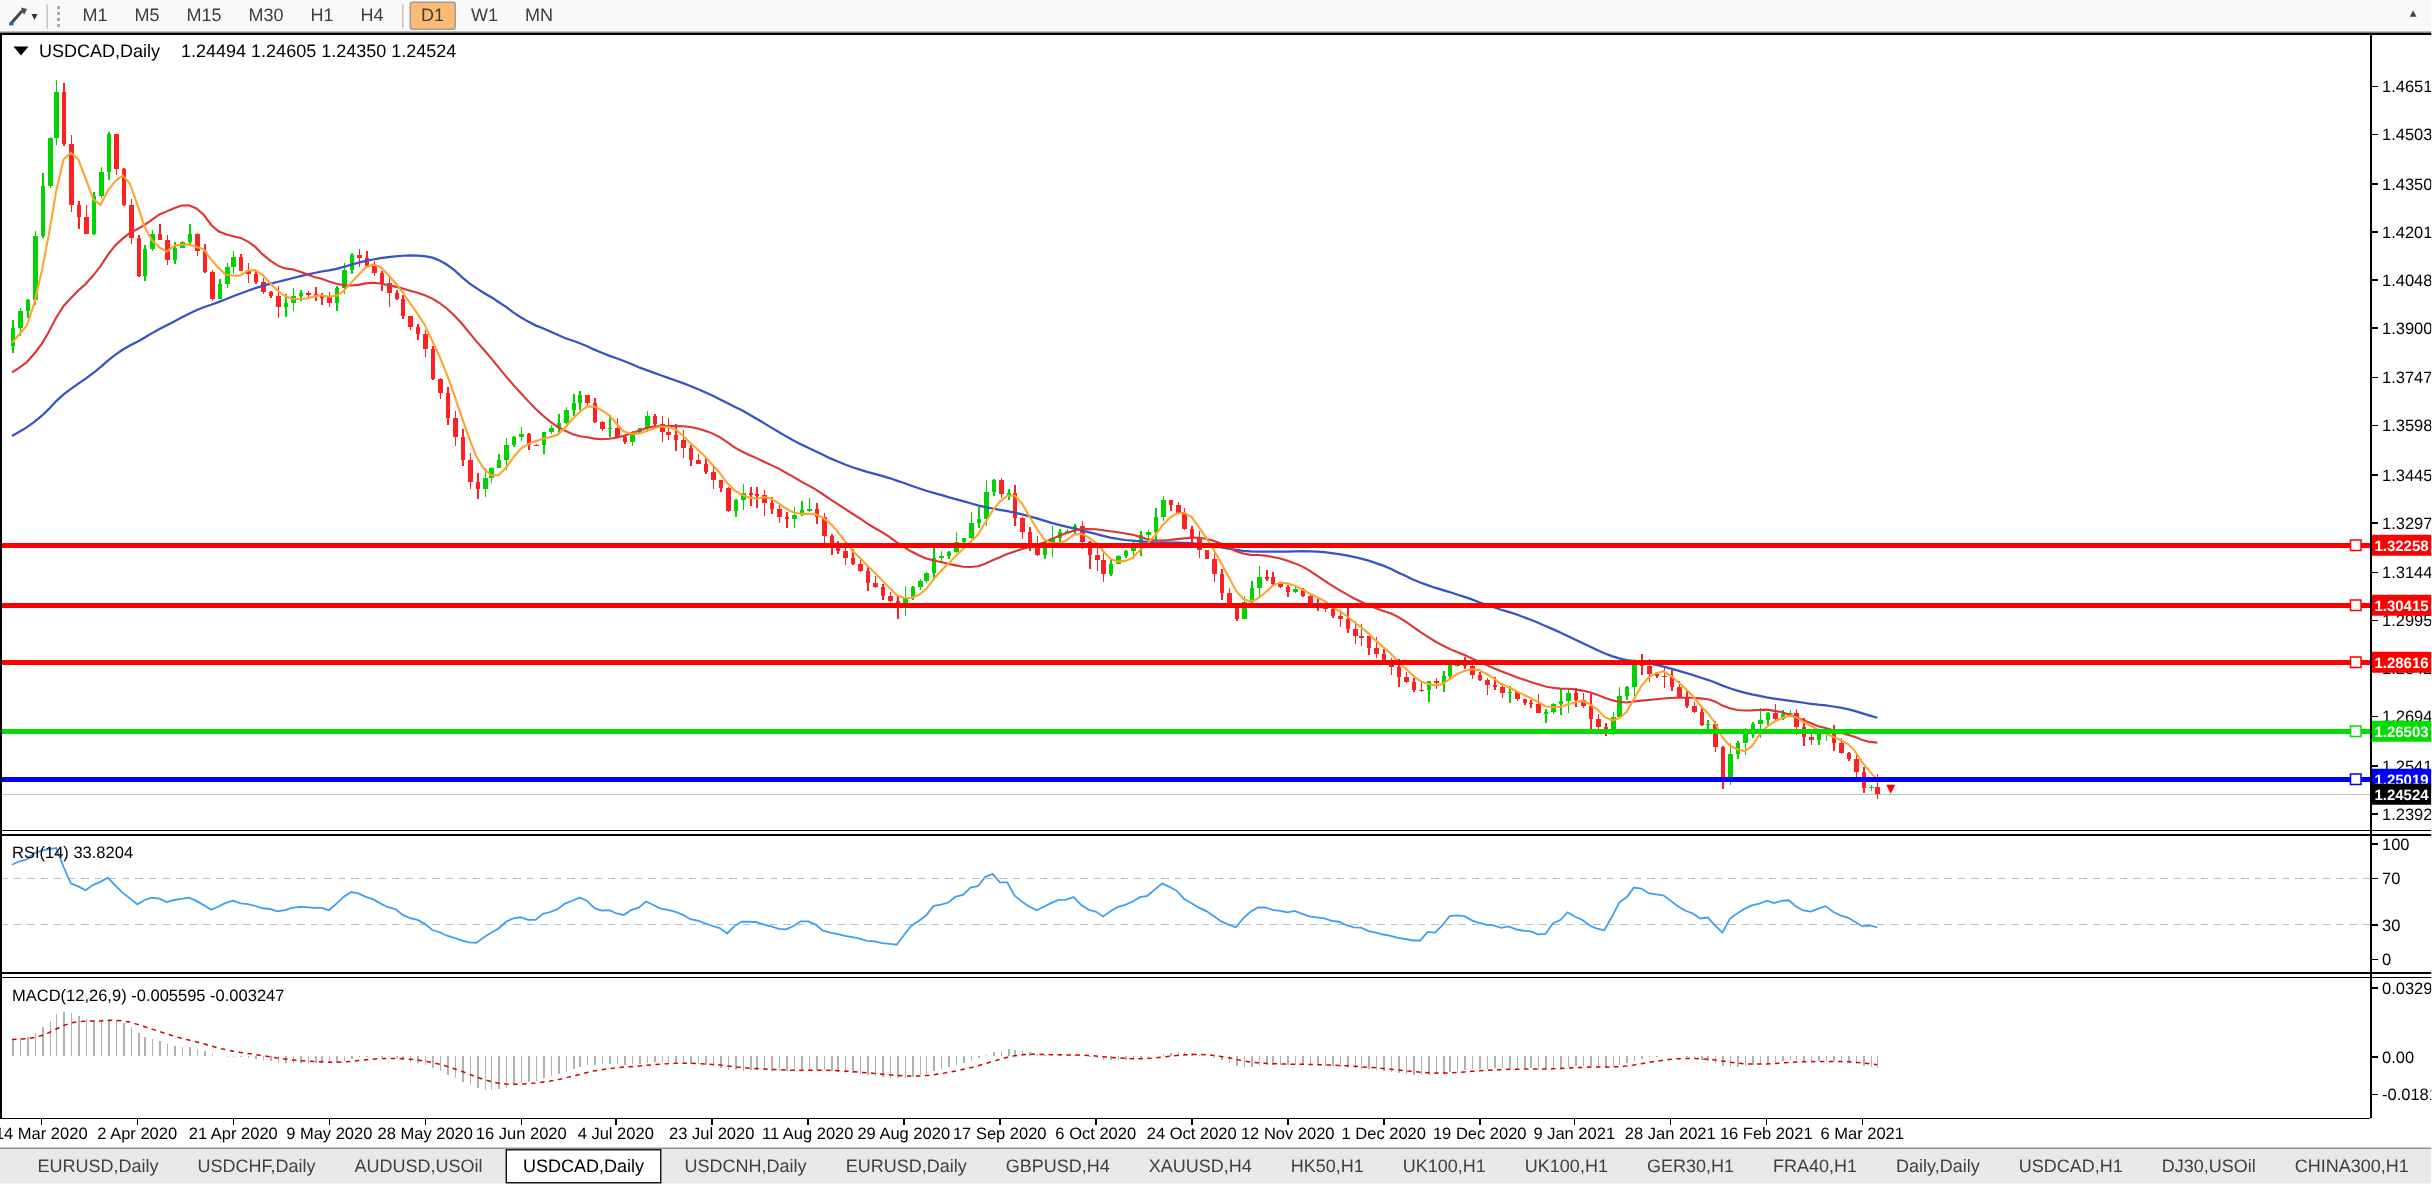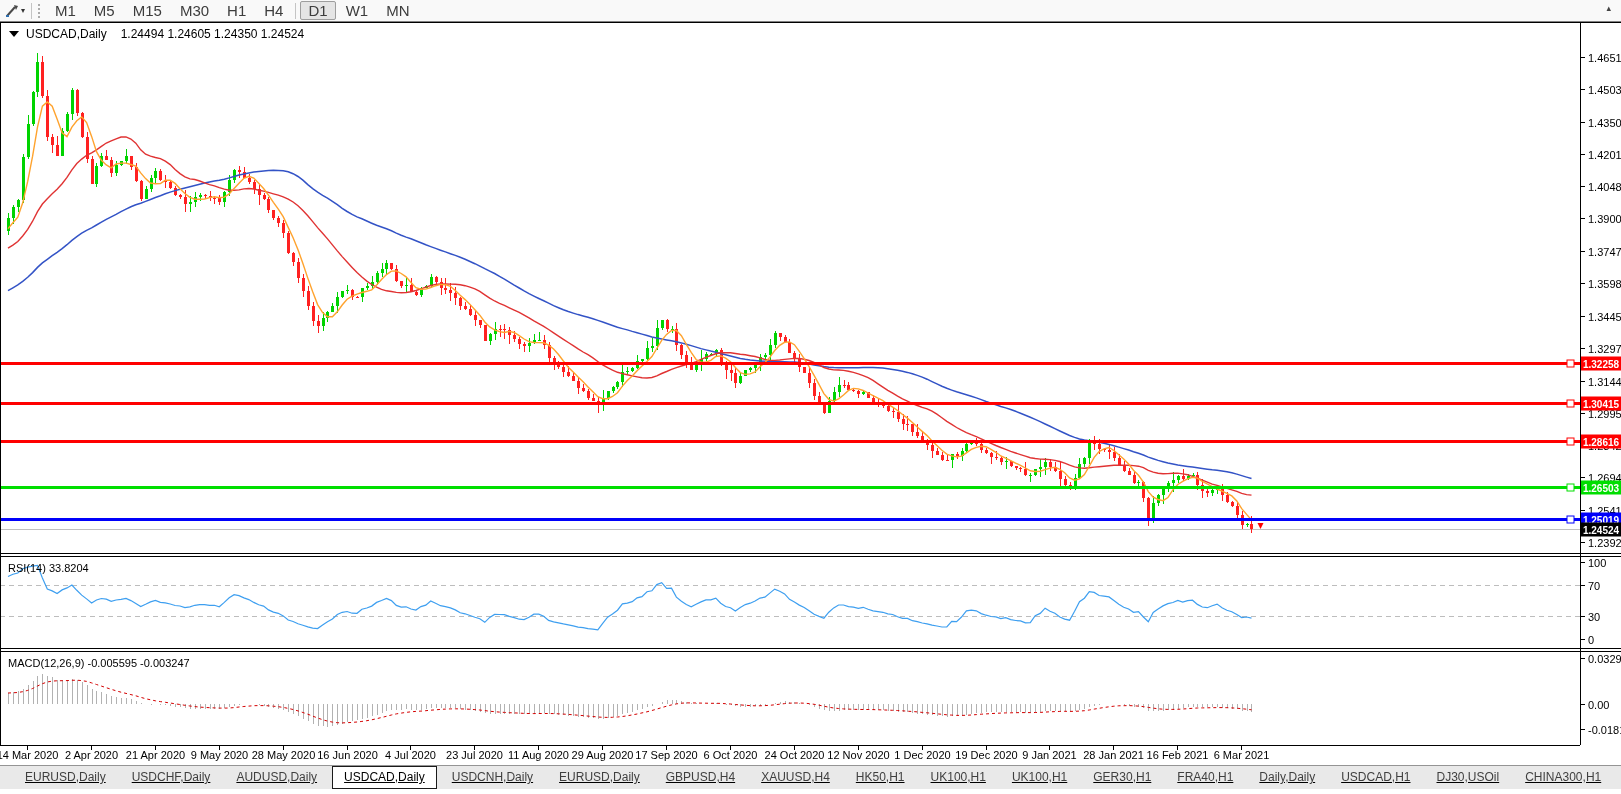--- a/index.html
+++ b/index.html
@@ -6,30 +6,30 @@
     font-family:"Liberation Sans",sans-serif;}
   .app{width:1621px;height:794px;position:relative;background:#fff;}
   
   .toolbar{height:21px;border-bottom:1px solid #808080;background:#f9f9f9;display:flex;
     align-items:center;padding-left:4px;box-sizing:content-box;position:relative;}
   .tb-icon{width:16px;height:16px;display:inline-flex;align-items:center;justify-content:center;}
   .tb-caret{font-size:8px;color:#333;margin:0 3px 0 1px;}
   .tb-sep{width:1px;height:16px;background:#c4c4c4;margin:0 3px;}
   .tb-grip{width:0;height:14px;border-left:2px dotted #ababab;margin:0 6px 0 3px;}
   .tf-group{display:flex;align-items:center;}
-  .tf{font-size:15px;color:#3d3d3d;padding:2px 7px;margin:0 1px;border:1px solid transparent;
+  .tf{font-size:12px;color:#3d3d3d;padding:2px 7px;margin:0 1px;border:1px solid transparent;
     border-radius:2px;line-height:13px;cursor:default;}
-  .tf.active{background:#e5e5e5;border-color:#9e9e9e;}
+  .tf.active{background:#fdba74;border-color:#9e9e9e;}
   .tb-right{position:absolute;right:10px;top:3px;font-size:9px;color:#444;}
   
   #chart{display:block;}
   #chart text{font-family:"Liberation Sans",sans-serif;}
   
   .tabbar{height:24px;border-top:1px solid #949494;background:#e9e9e9;display:flex;
-    align-items:center;padding-left:14px;box-sizing:border-box;text-decoration:underline;}
+    align-items:center;padding-left:14px;box-sizing:border-box;}
   .tab{font-size:12px;color:#3f3f3f;padding:3px 11px;white-space:nowrap;line-height:15px;cursor:default;}
   .tab.active{background:#fff;border:1px solid #1a1a1a;color:#000;padding:3px 11px;}
   .tabsep{width:1px;height:13px;background:#aeaeae;margin:0 2px;}
 </style>
 </head>
 <body>
 
 <div class="app">
   <div class="toolbar">
     <span class="tb-icon">
@@ -978,21 +978,21 @@
           <line x1="0" y1="629.5" x2="1621" y2="629.5" stroke="#000"></line>
         </g>
       </g>
     </svg>
 
   <div class="tabbar" id="tabbar">
       <span class="tab">EURUSD,Daily</span>
       <span class="tabsep"></span>
       <span class="tab">USDCHF,Daily</span>
       <span class="tabsep"></span>
-      <span class="tab">AUDUSD,Daily</span>
+      <span class="tab">AUDUSD,USOil</span>
       <span class="tabsep"></span>
       <span class="tab active">USDCAD,Daily</span>
       <span class="tabsep"></span>
       <span class="tab">USDCNH,Daily</span>
       <span class="tabsep"></span>
       <span class="tab">EURUSD,Daily</span>
       <span class="tabsep"></span>
       <span class="tab">GBPUSD,H4</span>
       <span class="tabsep"></span>
       <span class="tab">XAUUSD,H4</span>

